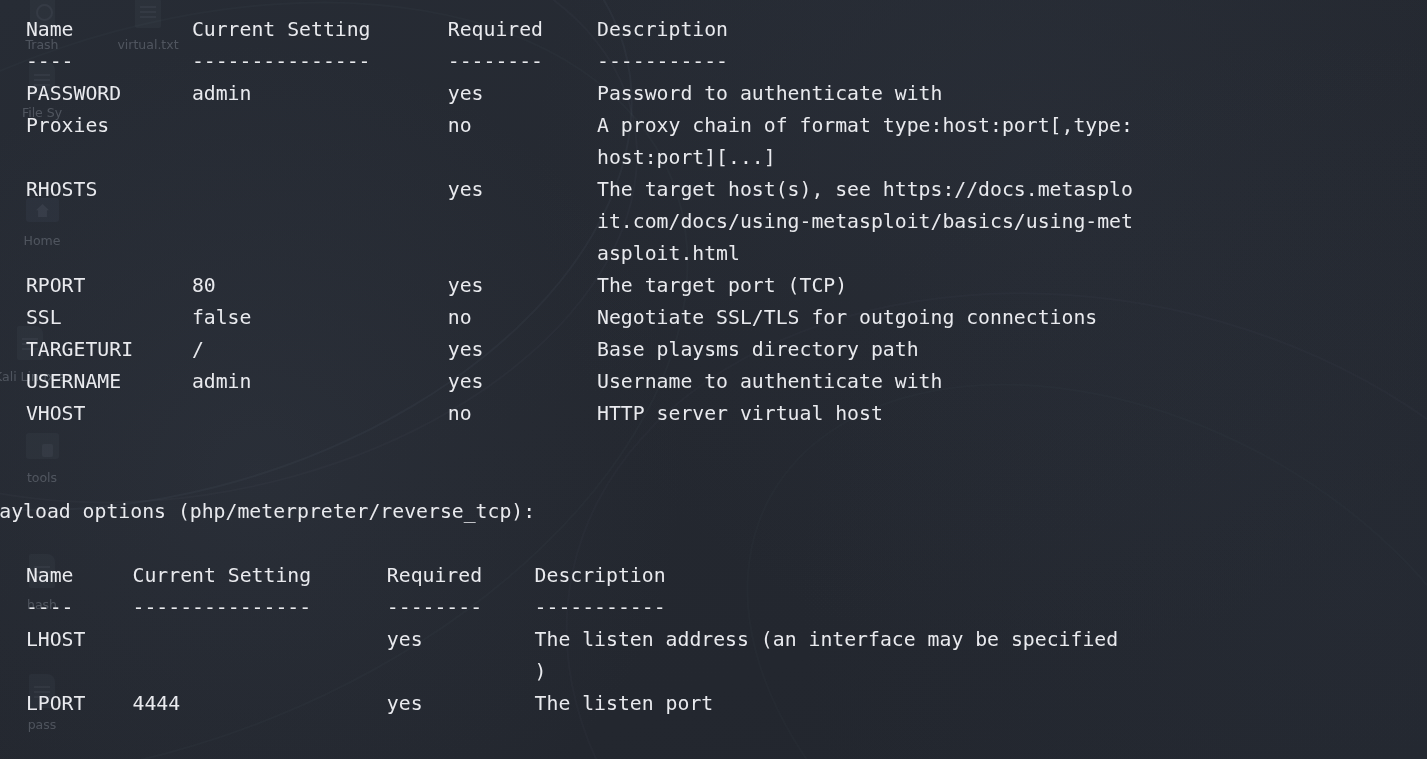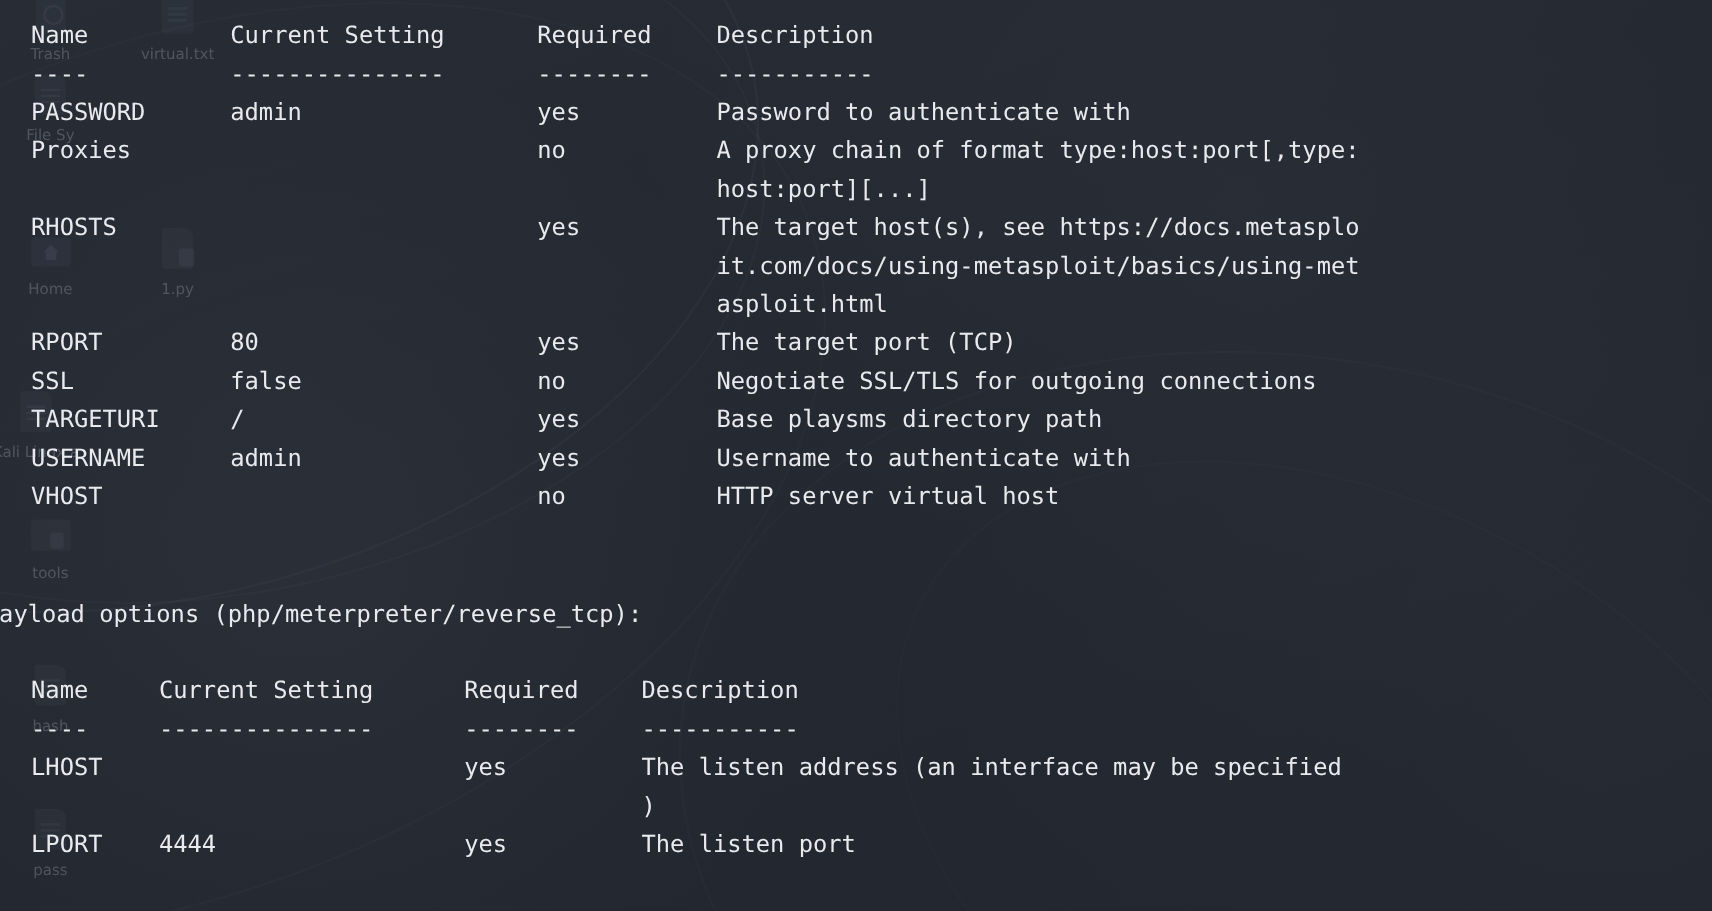--- a/index.html
+++ b/index.html
@@ -165,24 +165,20 @@
     <span class="dlabel">virtual.txt</span>
   </div>
   <div class="desk-icon" style="left:-4px; top:60px;">
     <span class="glyph ic-file"></span>
     <span class="dlabel">File Sy</span>
   </div>
   <div class="desk-icon" style="left:-4px; top:188px;">
     <span class="glyph ic-home"></span>
     <span class="dlabel">Home</span>
   </div>
-  <div class="desk-icon" style="left:102px; top:188px;">
-    <span class="glyph ic-py"></span>
-    <span class="dlabel">1.py</span>
-  </div>
   <div class="desk-icon" style="left:-16px; top:324px;">
     <span class="glyph ic-file"></span>
     <span class="dlabel">Kali Linux a</span>
   </div>
   <div class="desk-icon" style="left:-4px; top:425px;">
     <span class="glyph ic-folder"></span>
     <span class="dlabel">tools</span>
   </div>
   <div class="desk-icon" style="left:-4px; top:552px;">
     <span class="glyph ic-file"></span>

